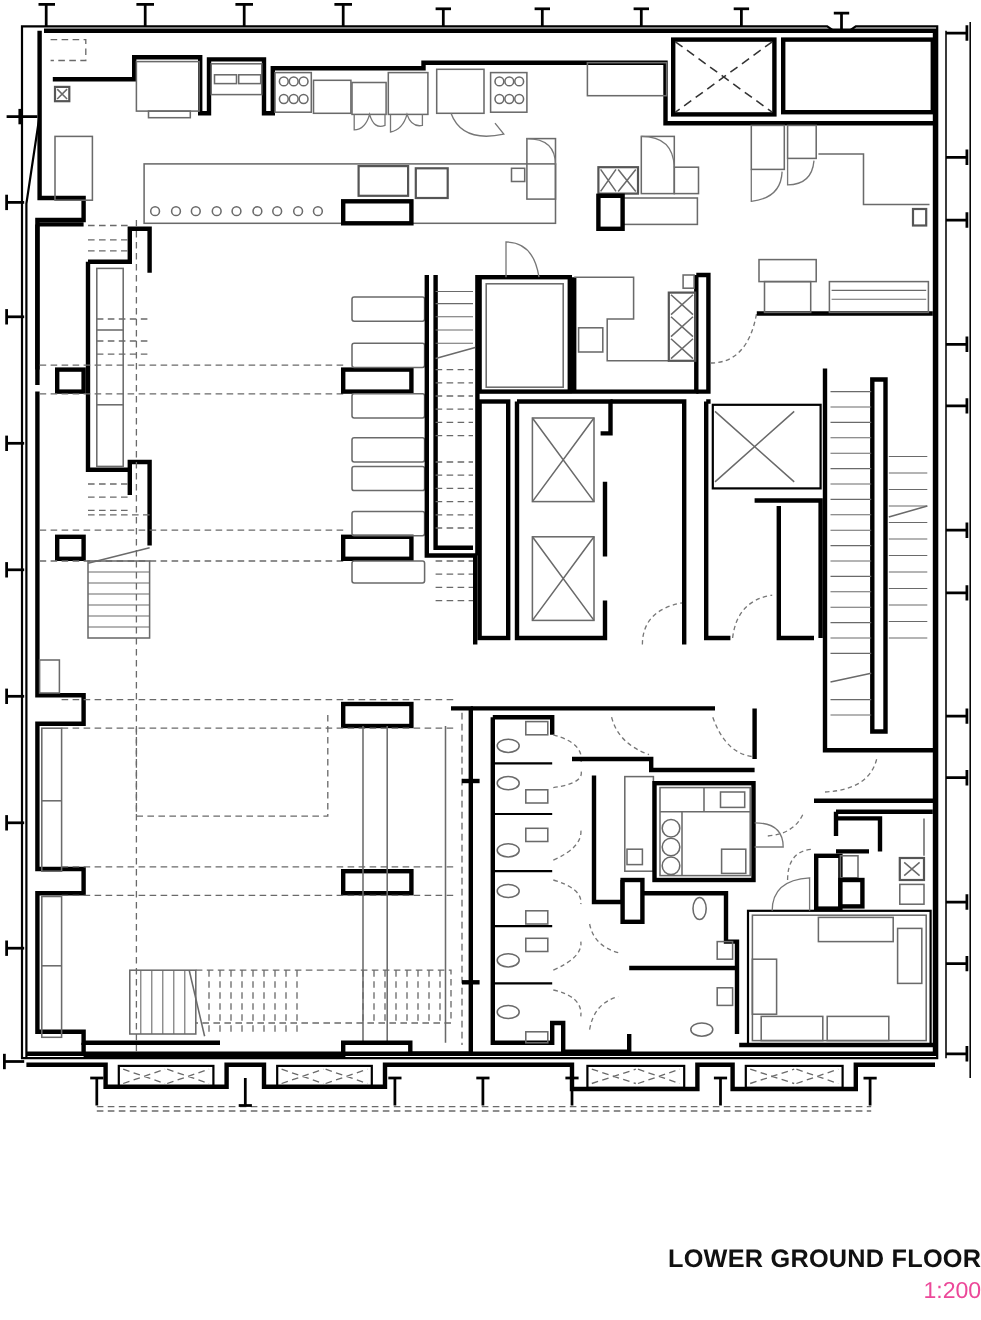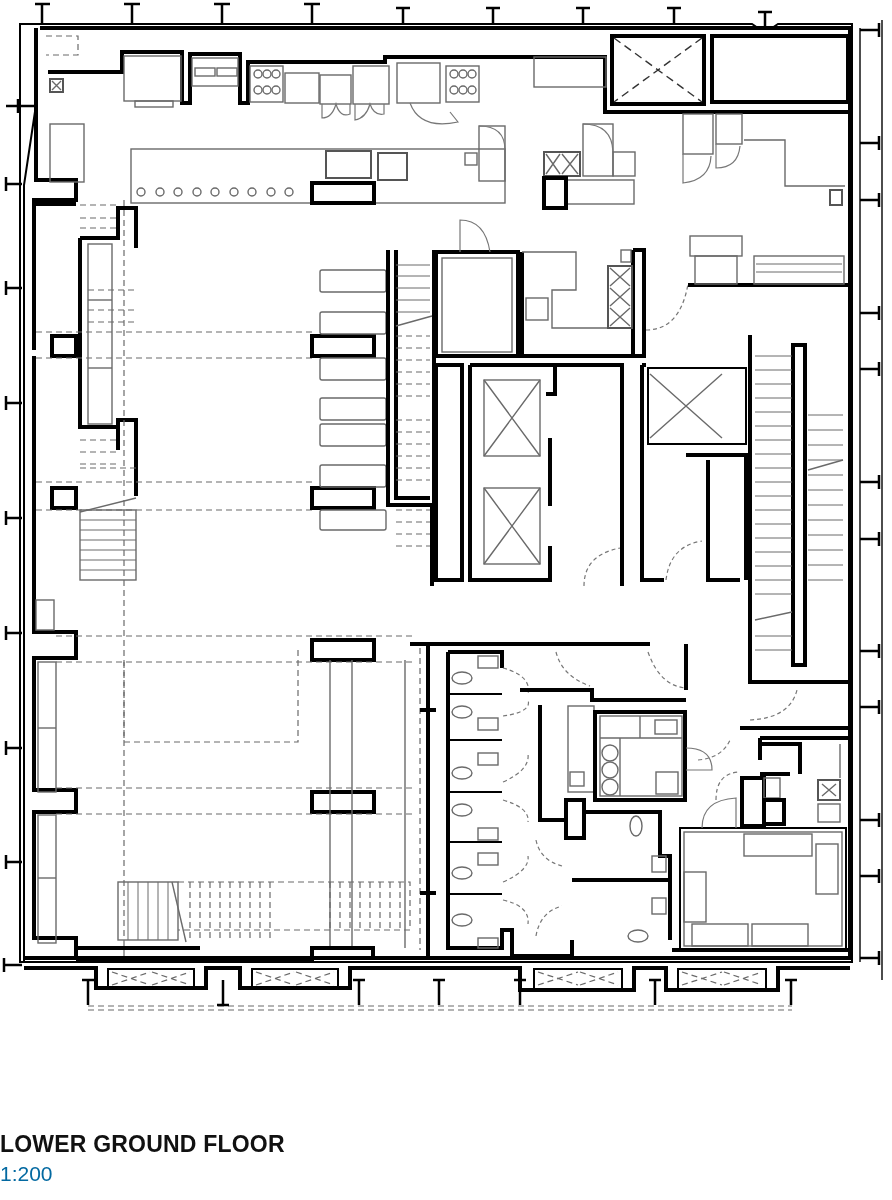--- a/index.html
+++ b/index.html
@@ -9,23 +9,23 @@
     .wall-thin { fill: none; stroke: #000; stroke-width: 2; }
     .fur { fill: none; stroke: #6a6a6a; stroke-width: 1.4; }
     .fur-dark { fill: none; stroke: #555; stroke-width: 2; }
     .dash { fill: none; stroke: #6a6a6a; stroke-width: 1.2; stroke-dasharray: 6 4; }
     .dash-dark { fill: none; stroke: #333; stroke-width: 1.4; stroke-dasharray: 8 5; }
     .col { fill: #fff; stroke: #000; stroke-width: 4; }
     .door { fill: none; stroke: #777; stroke-width: 1.2; }
     .door-dash { fill: none; stroke: #777; stroke-width: 1.2; stroke-dasharray: 4 3; }
     .tread { stroke: #6a6a6a; stroke-width: 1; }
     .tbar { stroke: #000; stroke-width: 2.5; }
-    .title-block { position: absolute; left: 0; width: 892px; text-align: left; }
+    .title-block { position: absolute; left: 0; width: 892px; text-align: right; }
     .title { top: 1131px; font-size: 23px; font-weight: bold; color: #111; letter-spacing: 0.2px; }
-    .scale { top: 1162px; font-size: 21px; color: #0369a1; }
+    .scale { top: 1162px; font-size: 21px; color: #ec4899; }
   </style>
 </head>
 <body>
 
 <svg id="plan" viewBox="0 0 892 1030" xmlns="http://www.w3.org/2000/svg">
 
   <g>
 
     <path class="wall-thin" d="M36,24 L752,24 L758,28 L772,28 L778,24 L852,24 L852,962 L20,962 L20,24 Z"></path>
     <path class="wall" d="M40,28 L850,28 L850,958 L24,958"></path>

